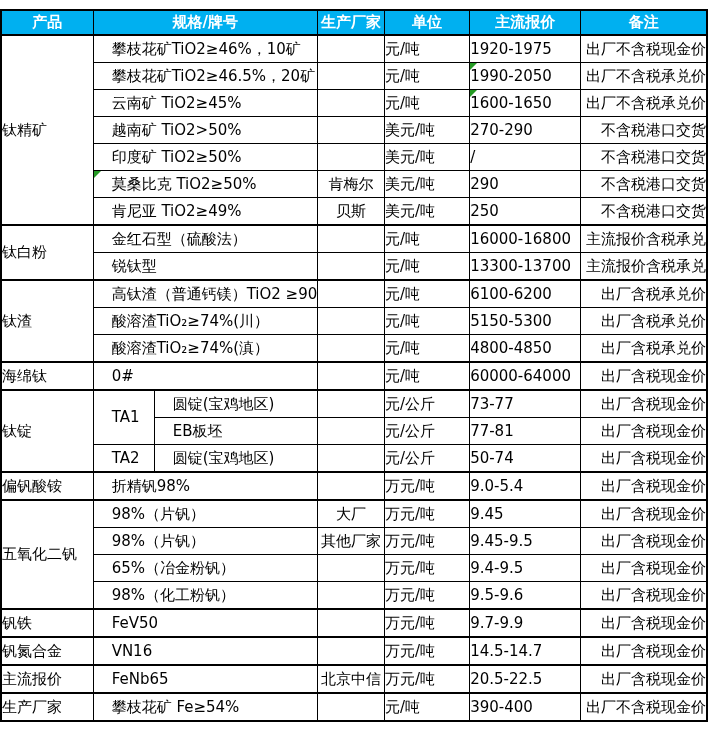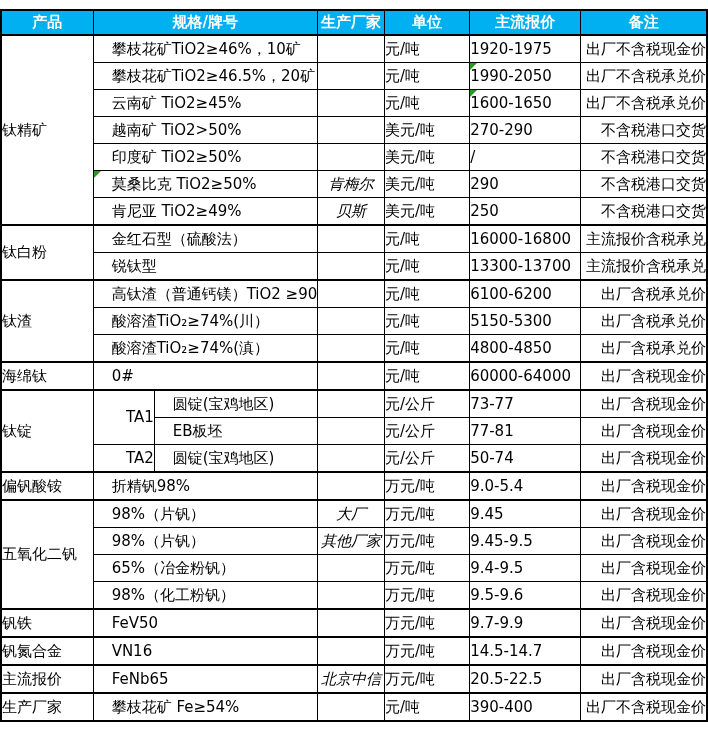--- a/index.html
+++ b/index.html
@@ -35,22 +35,22 @@
     background:var(--header-bg);
     color:var(--header-fg);
     font-weight:bold;
     height:23px;
     text-align:center;
     border-bottom:2px solid var(--border);
   }
   tr.group-top td{border-top:2px solid var(--border);}
   .c-product{}
   .c-spec{text-align:left;padding-left:18px;}
-  .c-grade{text-align:right;padding-left:4px;}
-  .c-mfr{text-align:center;font-style:italic;}
+  .c-grade{text-align:center;padding-left:4px;}
+  .c-mfr{text-align:center;}
   .c-unit{}
   .c-price{text-align:left;}
   .c-note{text-align:right;padding-left:2px;}
   .has-flag{position:relative;}
   .flag{
     position:absolute;top:0;left:0;width:0;height:0;display:block;
     border-top:7px solid var(--flag);
     border-right:7px solid transparent;
   }
 </style>

